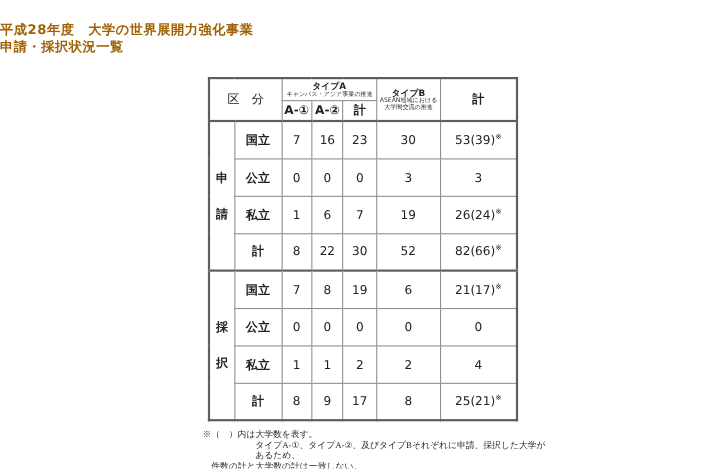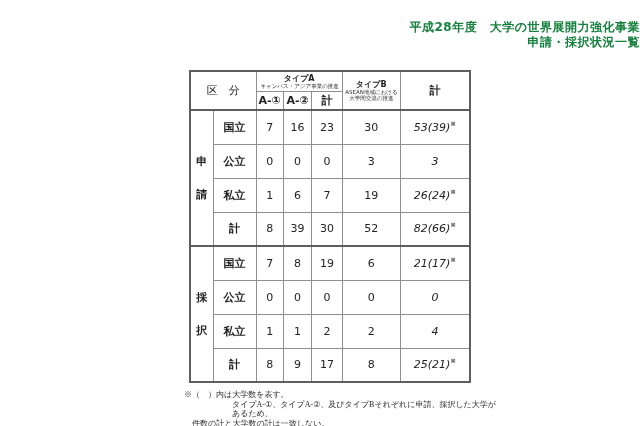--- a/index.html
+++ b/index.html
@@ -9,22 +9,22 @@
     font-family:"DejaVu Sans","Liberation Sans",sans-serif;
     color:#1f1f1f;
     position:relative;
     overflow:hidden;
   }
   .page{position:absolute;left:0;top:0;width:640px;height:426px;background:#fff;}
 
   
   .doc-title{
     position:absolute;top:20px;left:0;width:640px;
-    text-align:right;font-weight:bold;font-size:12px;line-height:15px;
-    letter-spacing:0.5px;color:#15803d;
+    text-align:left;font-weight:bold;font-size:12px;line-height:15px;
+    letter-spacing:0.5px;color:#a16207;
   }
 
   
   table.main{
     position:absolute;left:189px;top:70px;
     border-collapse:collapse;table-layout:fixed;
     border:2px solid #5e5e5e;
   }
   table.main td{
     border:1px solid #8f8f8f;
@@ -46,21 +46,21 @@
   td.subhead{font-size:9px;font-weight:bold;}
   td.totalhead{font-weight:bold;font-size:11px;}
 
   td.vertcell{background:#fff;}
   .vert-inner{display:flex;flex-direction:column;align-items:center;gap:22px;
     font-weight:bold;font-size:11px;line-height:11px;}
 
   td.rowlabel{font-size:8px;font-weight:bold;}
   td.totallabel{font-size:9px;font-weight:bold;}
   td.num{font-size:11px;}
-  td.totcell{font-size:11px;white-space:nowrap;font-style:italic;}
+  td.totcell{font-size:11px;white-space:nowrap;}
   sup.ref{font-size:7px;vertical-align:super;line-height:0;}
 
   td.gray{background:#d7d7d7;}
 
   
   .footnote{
     position:absolute;left:184px;top:390px;width:320px;
     font-size:8px;line-height:9.5px;color:#2a2a2a;font-family:Liberation Serif, serif;
   }
   .footnote .fl2{padding-left:8px;margin-left:40px;}
@@ -132,21 +132,21 @@
         <td class="rowlabel">私立</td>
         <td class="num gl">1</td>
         <td class="num">6</td>
         <td class="num">7</td>
         <td class="num gl">19</td>
         <td class="totcell gl"><span>26(24)</span><sup class="ref">※</sup></td>
       </tr>
       <tr class="drow">
         <td class="totallabel gray">計</td>
         <td class="num gl gray">8</td>
-        <td class="num gray">39</td>
+        <td class="num gray">22</td>
         <td class="num gray">30</td>
         <td class="num gl gray">52</td>
         <td class="totcell gl gray"><span>82(66)</span><sup class="ref">※</sup></td>
       </tr>
 
       <tr class="drow secline">
         <td class="vertcell" rowspan="4">
           <div class="vert-inner">
             <span>採</span>
             <span>択</span>

